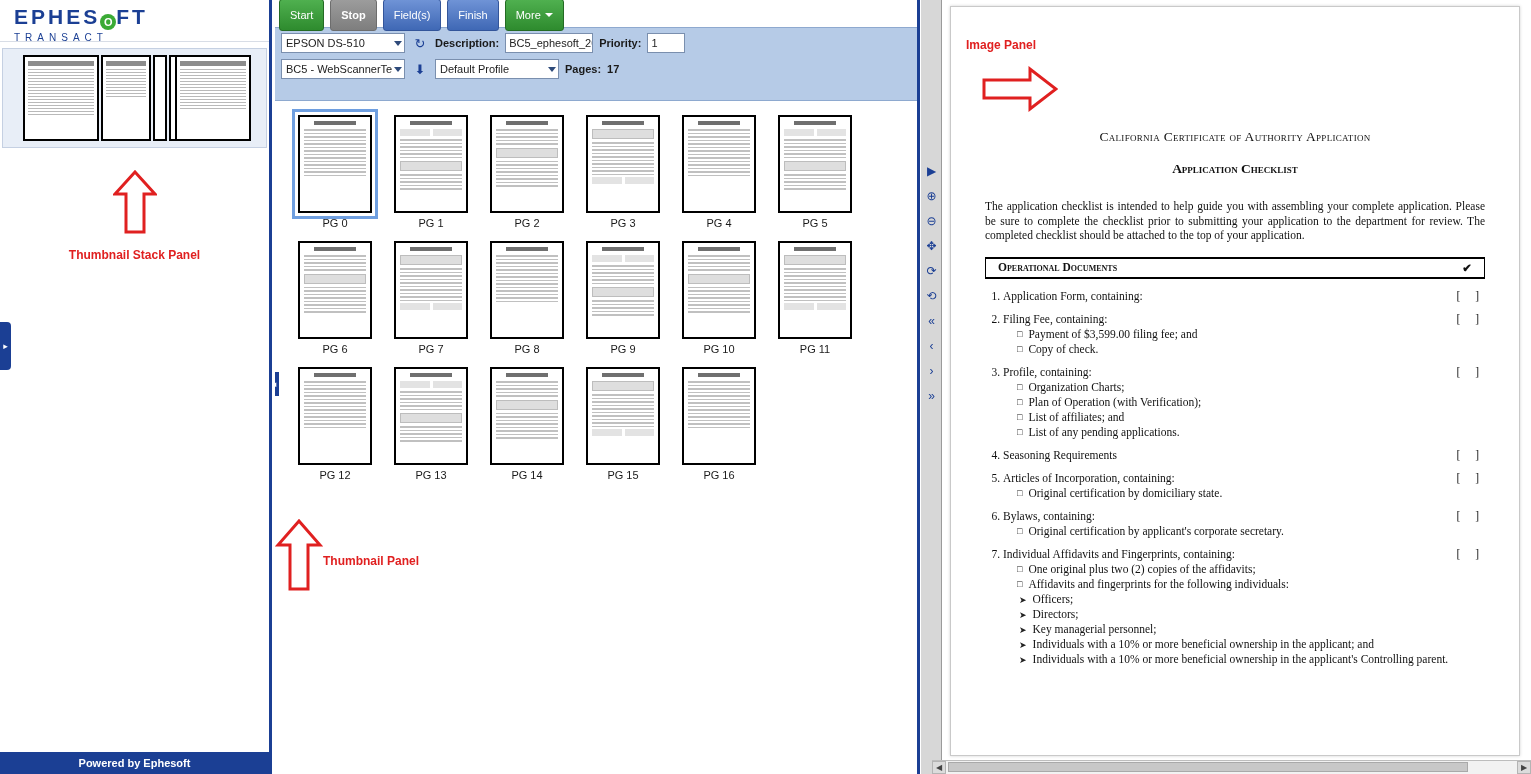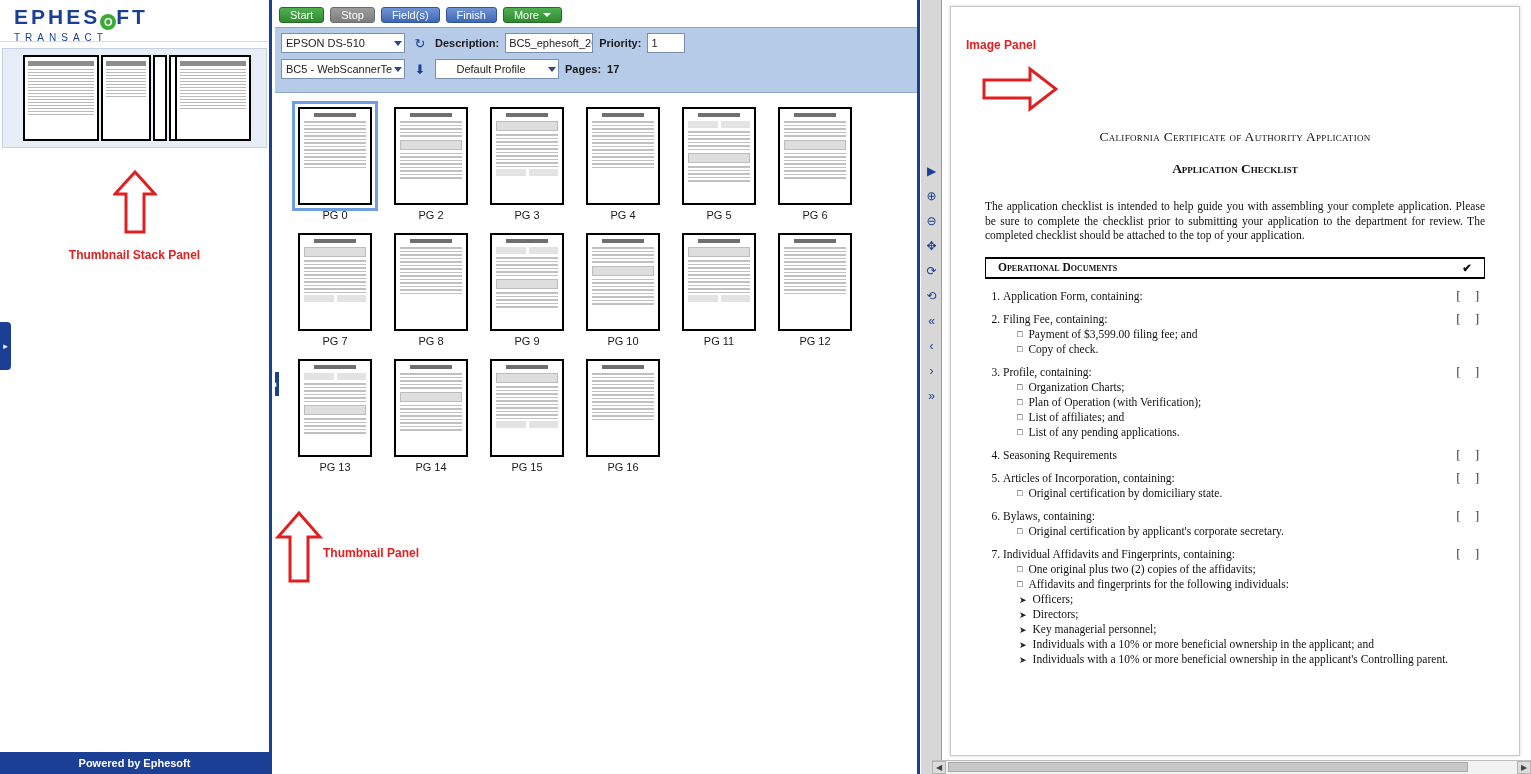--- a/index.html
+++ b/index.html
@@ -140,34 +140,34 @@
   }
   .toolbar-row {
     height: 27px;
     background: #ffffff;
     padding: 3px 0 0 4px;
     display: flex;
     align-items: center;
     gap: 6px;
   }
   .tb-btn {
-    height: 16px;
+    height: 32px;
     padding: 0 10px;
     border: 1px solid #2a6a2a;
     border-radius: 3px;
     font-size: 11px;
     color: #ffffff;
     line-height: 18px;
     cursor: pointer;
     display: inline-flex;
     align-items: center;
     gap: 4px;
   }
   .btn-green { background: linear-gradient(#4fb04f,#2e8b2e); border-color:#246b24; }
-  .btn-gray  { background: linear-gradient(#9c9c9c,#7e7e7e); border-color:#6d6d6d; }
+  .btn-gray  { background: linear-gradient(#9c9c9c,#7e7e7e); border-color:#6d6d6d;font-weight:bold; }
   .btn-blue  { background: linear-gradient(#6f93d6,#3f68b5); border-color:#33559a; }
   .caret-down {
     display: inline-block;
     width: 0; height: 0;
     border-left: 4px solid transparent;
     border-right: 4px solid transparent;
     border-top: 4px solid #ffffff;
   }
 
   .scan-bar {
@@ -175,21 +175,21 @@
     padding: 5px 6px;
     border-top: 1px solid #8ea9cf;
     border-bottom: 1px solid #8ea9cf;
   }
   .scan-line {
     display: flex;
     align-items: center;
     gap: 6px;
     margin-bottom: 6px;
   }
-  .scan-line:last-child { margin-bottom: 8px; text-align: center; }
+  .scan-line:last-child { margin-bottom: 16px; }
   .sel {
     height: 20px;
     width: 124px;
     background: #ffffff;
     border: 1px solid #7a8fae;
     font-size: 11px;
     color: #222;
     padding: 0 16px 0 4px;
     line-height: 18px;
     position: relative;
@@ -599,20 +599,44 @@
               <div class="row"></div>
               <div class="row"></div>
               <div class="row"></div>
               <div class="row"></div>
               <div class="row"></div>
               <div class="row"></div>
               <div class="row"></div>
             </div>
           </div>
           <div class="thumb-label">PG 0</div>
+        </div>
+        <div class="thumb-cell">
+          <div class="thumb-box">
+            <div class="mini">
+              <div class="title"></div>
+              <div class="two">
+                <span></span>
+                <span></span>
+              </div>
+              <div class="row"></div>
+              <div class="row"></div>
+              <div class="row"></div>
+              <div class="row"></div>
+              <div class="row"></div>
+              <div class="row"></div>
+              <div class="blk"></div>
+              <div class="row"></div>
+              <div class="row"></div>
+              <div class="row"></div>
+              <div class="row"></div>
+              <div class="row"></div>
+            </div>
+          </div>
+          <div class="thumb-label">PG 1</div>
         </div>
         <div class="thumb-cell">
           <div class="thumb-box">
             <div class="mini">
               <div class="title"></div>
               <div class="row"></div>
               <div class="row"></div>
               <div class="row"></div>
               <div class="row"></div>
               <div class="row"></div>

